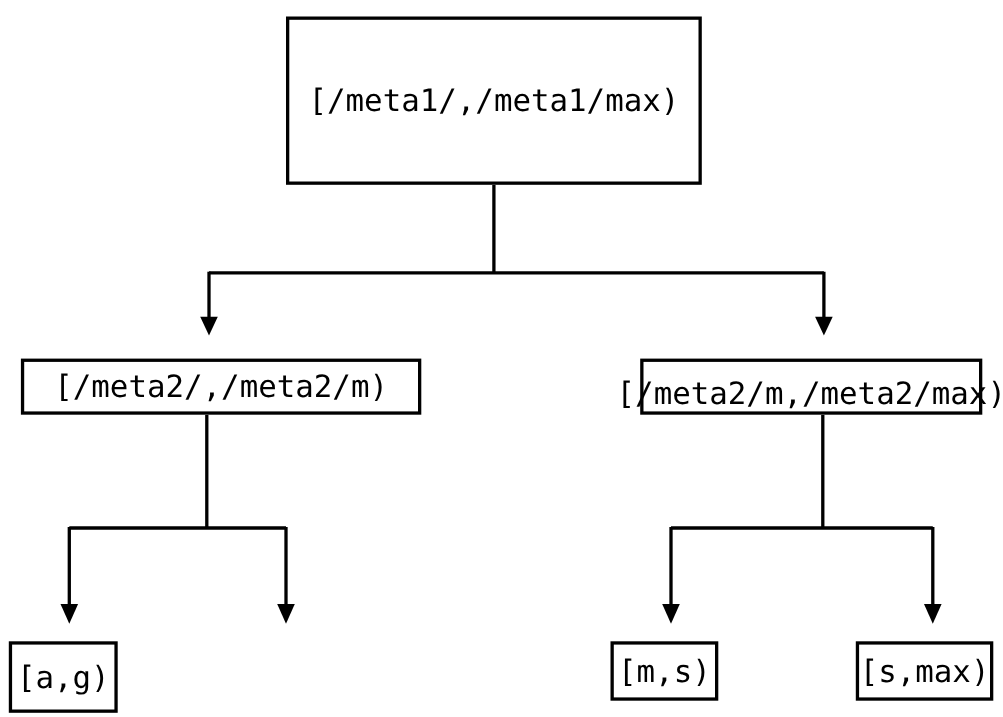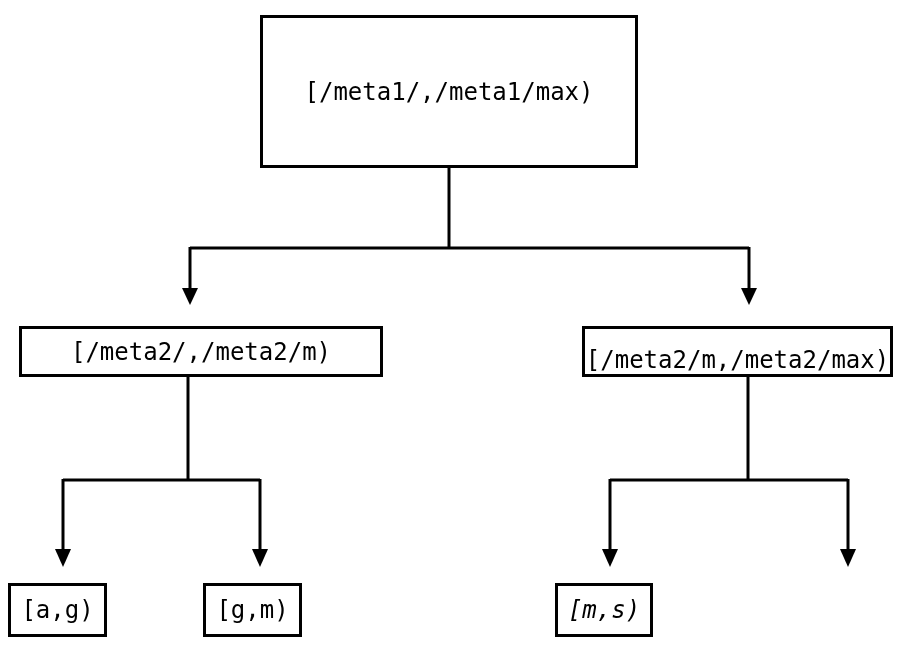--- a/index.html
+++ b/index.html
@@ -24,30 +24,30 @@
     height: 652px;
   }
   .node {
     position: absolute;
     box-sizing: border-box;
     border: 3px solid #000000;
     background: #ffffff;
     display: flex;
     align-items: center;
     justify-content: center;
-    font-size: 24px;
+    font-size: 28px;
     white-space: nowrap;
     letter-spacing: 0;
   }
   .node-root      { left: 260px; top: 15px;  width: 378px; height: 153px; }
   .node-meta2-low { left: 19px;  top: 326px; width: 364px; height: 51px; }
   .node-meta2-high{ left: 582px; top: 326px; width: 311px; height: 51px; align-items: flex-end; }
-  .node-leaf-ag   { left: 8px;   top: 583px; width: 99px;  height: 54px; }
+  .node-leaf-ag   { left: 8px;   top: 583px; width: 99px;  height: 65px; }
   .node-leaf-gm   { left: 203px; top: 583px; width: 99px;  height: 54px; }
-  .node-leaf-ms   { left: 555px; top: 583px; width: 98px;  height: 54px; font-style: italic; }
+  .node-leaf-ms   { left: 555px; top: 583px; width: 98px;  height: 54px; }
   .node-leaf-smax { left: 778px; top: 583px; width: 125px; height: 54px; }
   .edge {
     stroke: #000000;
     stroke-width: 3;
     fill: none;
   }
   .arrowhead {
     fill: #000000;
     stroke: none;
   }
@@ -96,22 +96,22 @@
   </div>
 
   <div class="node node-meta2-high">
     <span>[/meta2/m,/meta2/max)</span>
   </div>
 
   <div class="node node-leaf-ag">
     <span>[a,g)</span>
   </div>
 
-  <div class="node node-leaf-gm">
-    <span>[g,m)</span>
-  </div>
 
   <div class="node node-leaf-ms">
     <span>[m,s)</span>
   </div>
 
+  <div class="node node-leaf-smax">
+    <span>[s,max)</span>
+  </div>
 
 </div>
 
 </body></html>

